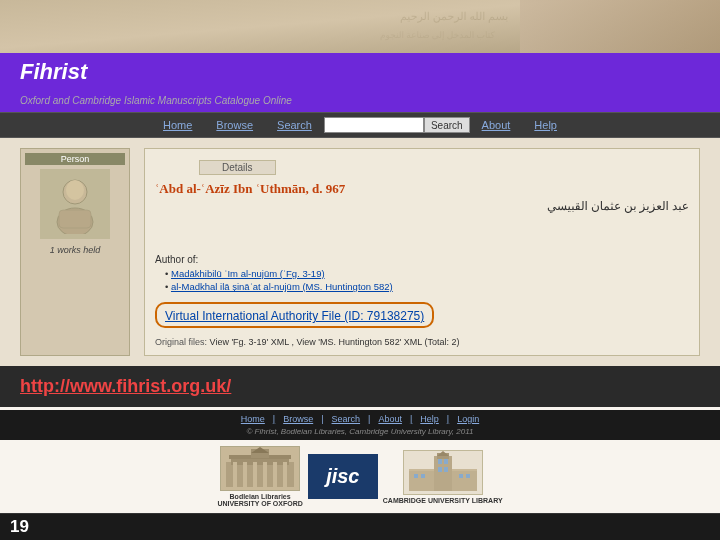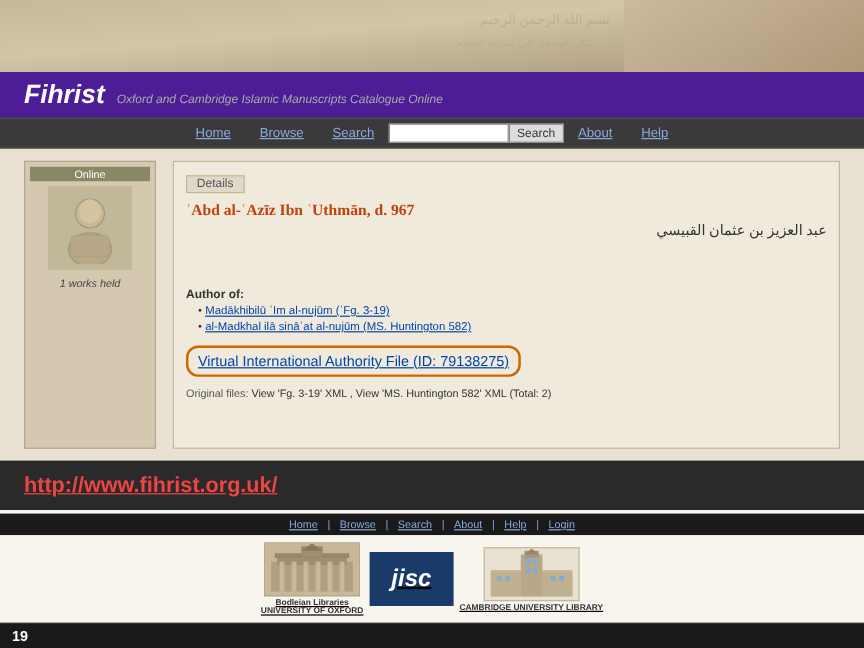--- a/index.html
+++ b/index.html
@@ -33,25 +33,26 @@
       content: '';
       position: absolute;
       top: 0; right: 0; bottom: 0;
       width: 200px;
       background: linear-gradient(to left, #b09878, #c8b49a);
       opacity: 0.7;
     }
 
     
     .title-bar {
-      background: #4c1d95;
+      background: #6d28d9;
       padding: 6px 20px;
       display: flex;
       align-items: baseline;
       gap: 10px;
+      flex-direction: column;
     }
     .title-main {
       color: #ffffff;
       font-size: 22px;
       font-weight: bold;
       font-style: italic;
     }
     .title-sub {
       color: #aaaaaa;
       font-size: 10px;
@@ -144,43 +145,44 @@
       background: #f0eadc;
       border: 1px solid #c0b898;
       padding: 8px 10px;
       position: relative;
     }
     .details-label {
       background: #e0d8c8;
       border: 1px solid #c0b898;
       font-size: 10px;
       color: #555;
-      padding: 1px 8px;
+      padding: 1px 22px;
       display: inline-block;
       margin-bottom: 6px;
+      margin-left: 44px;
     }
     .person-name-latin {
       font-size: 13px;
       font-weight: bold;
       color: #c2410c;
       margin-bottom: 2px;
       font-family: Liberation Serif, serif;
     }
     .person-name-arabic {
       font-size: 12px;
       color: #333;
       direction: rtl;
       text-align: right;
       margin-bottom: 8px;
       font-family: Georgia, serif;
     }
     .author-of {
       font-size: 10px;
       color: #333;
-      font-weight: bold;
+      font-weight: normal;
       margin-bottom: 3px;
       margin-top: 40px;
     }
     .work-item {
       font-size: 9.5px;
       color: #333;
       margin-left: 10px;
       margin-bottom: 2px;
     }
     .work-link {
@@ -248,21 +250,20 @@
     }
 
     
     .logos-section {
       background: #f8f4ee;
       padding: 6px 0;
       display: flex;
       justify-content: center;
       gap: 5px;
       align-items: center;
-      text-decoration: underline;
     }
     .logo-box {
       display: flex;
       flex-direction: column;
       align-items: center;
       font-size: 8px;
       color: #333;
     }
     .bodleian-logo {
       width: 80px;
@@ -317,21 +318,21 @@
       align-items: center;
       border-top: 1px solid #333;
     }
     .status-text {
       color: #ffffff;
       font-size: 11px;
       font-weight: bold;
     }
     .slide-number {
       color: #ffffff;
-      font-size: 12px;
+      font-size: 17px;
       font-weight: bold;
     }
   </style>
 </head>
 <body>
 
 <div class="slide">
 
   <div class="top-banner">
     <svg width="720" height="60" style="position:absolute;top:0;left:0;">
@@ -361,21 +362,21 @@
     <span class="nav-item">Search</span>
     <input class="search-input-nav" type="text" style="">
     <button class="search-btn">Search</button>
     <span class="nav-item">About</span>
     <span class="nav-item">Help</span>
   </div>
 
   <div class="main-content">
 
     <div class="person-card">
-      <div class="person-label">Online</div>
+      <div class="person-label">Person</div>
       <div class="person-avatar">
         <svg width="60" height="60" viewBox="0 0 60 60">
 
           <circle cx="30" cy="18" r="12" fill="#c8b898" stroke="#a09878" stroke-width="1"></circle>
 
           <ellipse cx="30" cy="16" rx="9" ry="10" fill="#d4c4a0"></ellipse>
 
           <ellipse cx="30" cy="48" rx="18" ry="14" fill="#b8a888" stroke="#a09878" stroke-width="1"></ellipse>
           <rect x="14" y="36" width="32" height="18" rx="4" fill="#b8a888" stroke="#a09878" stroke-width="0.5"></rect>
         </svg>
@@ -418,20 +419,21 @@
         <span>Browse</span>
         <span>|</span>
         <span>Search</span>
         <span>|</span>
         <span>About</span>
         <span>|</span>
         <span>Help</span>
         <span>|</span>
         <span>Login</span>
       </div>
+      <div class="footer-copy">© Fihrist, Bodleian Libraries, Cambridge University Library, 2011</div>
     </div>
 
     <div class="logos-section">
 
       <div class="logo-box">
         <div class="bodleian-logo">
           <svg width="78" height="43" viewBox="0 0 78 43">
 
             <rect x="0" y="0" width="78" height="43" fill="#c8b898"></rect>
 

